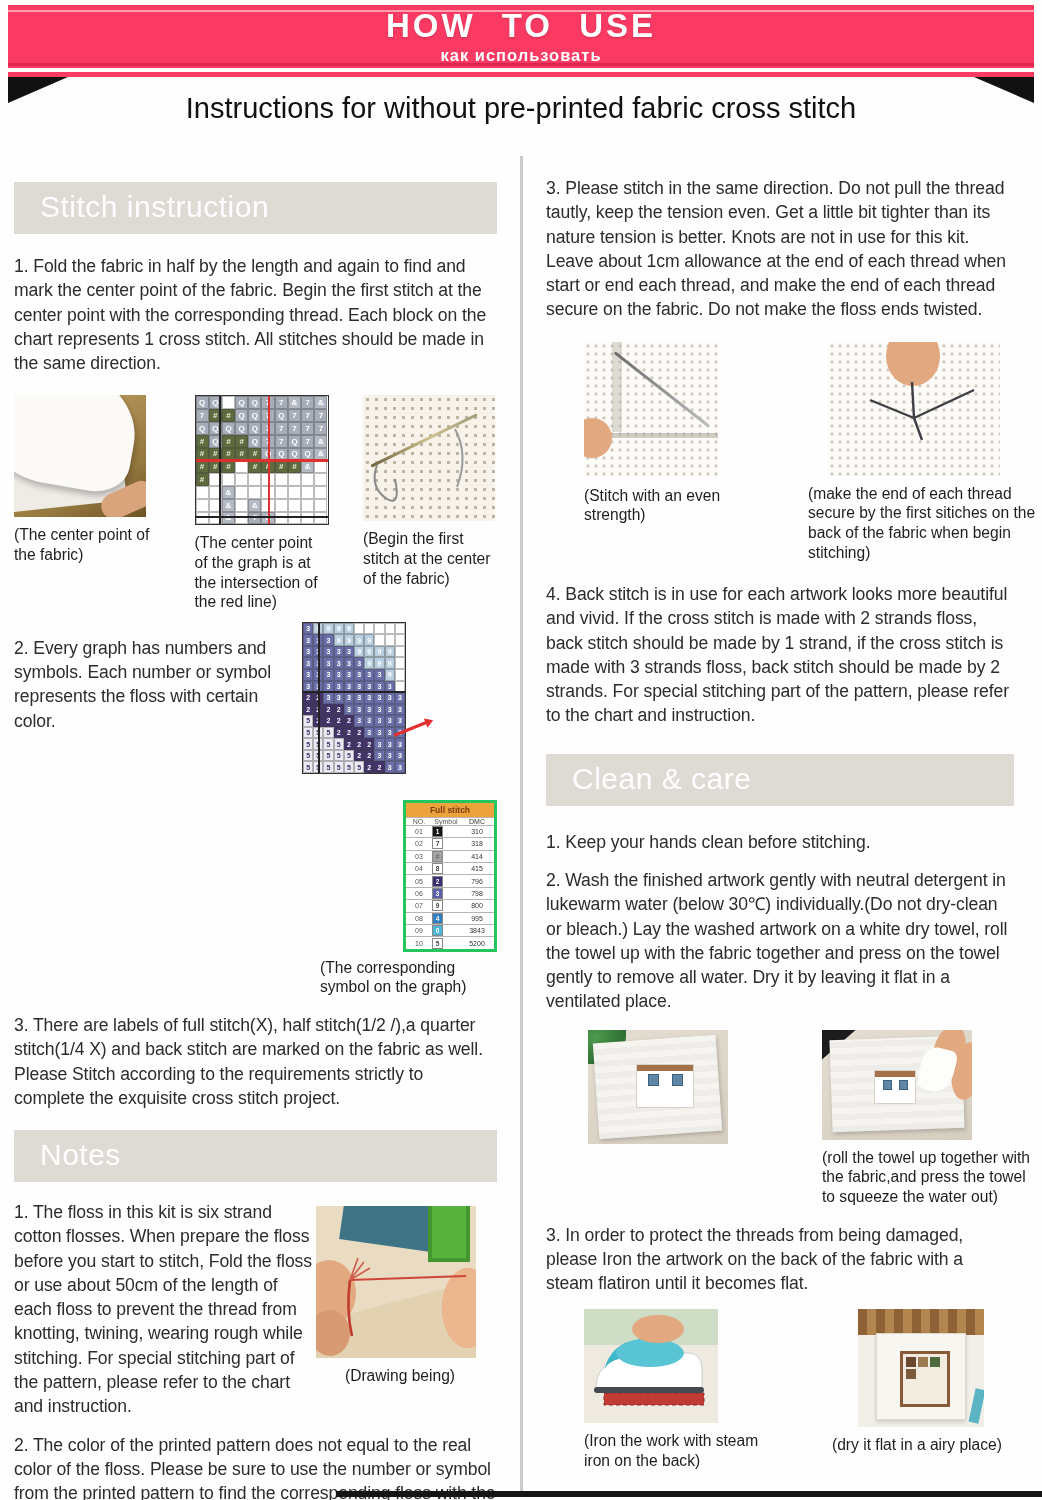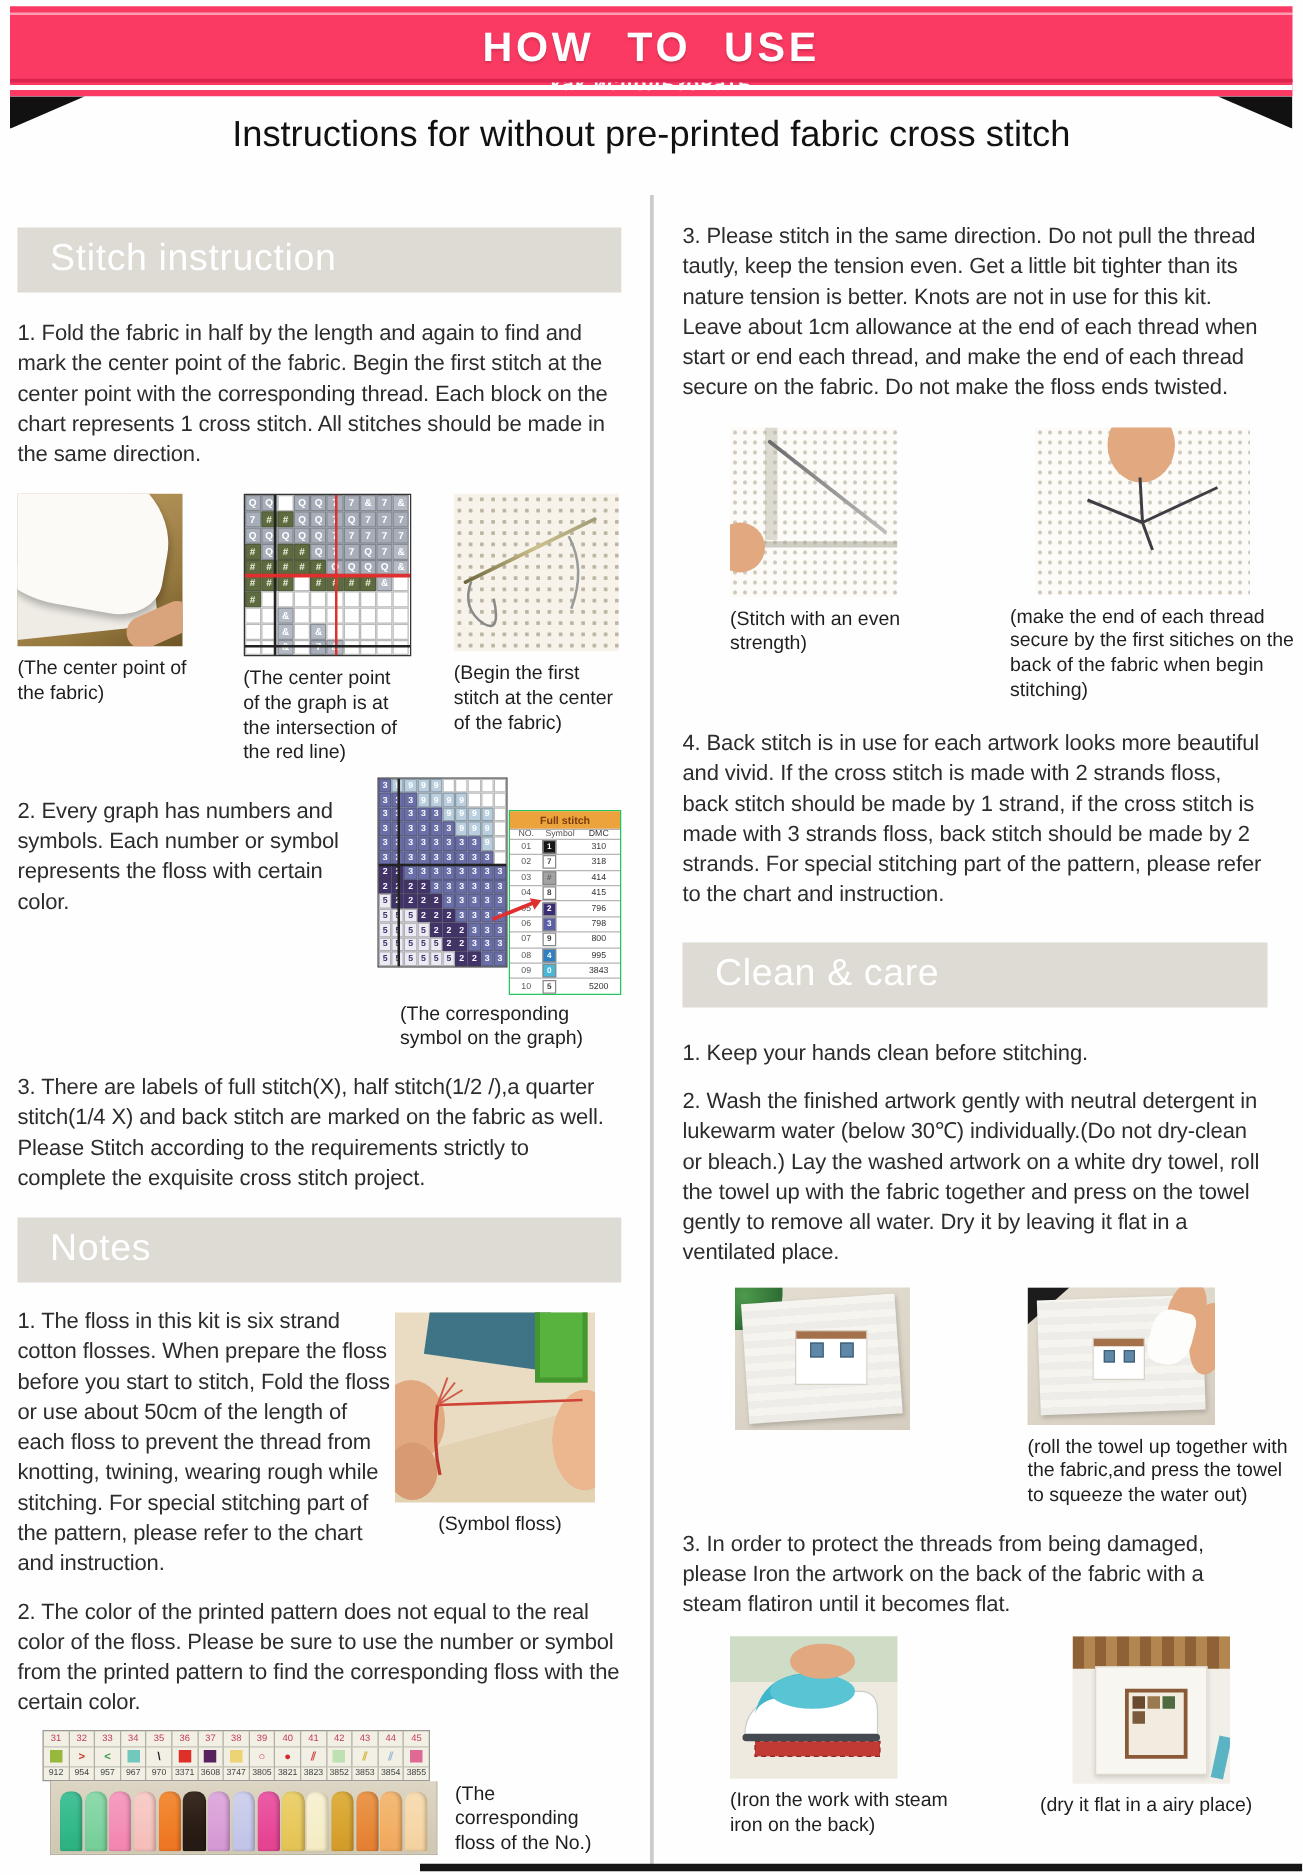--- a/index.html
+++ b/index.html
@@ -3,21 +3,21 @@
 <meta charset="utf-8">
 <style>
   html,body{margin:0;padding:0;background:#ffffff;}
   .page{position:relative;width:1042px;height:1500px;background:#fefefe;overflow:hidden;
         font-family:"Liberation Sans",sans-serif;color:#2c2c2c;}
   
   .banner{position:absolute;left:8px;right:8px;top:5px;height:72px;background:#fa3a62;text-align:center;}
   .banner .stripe-top{position:absolute;left:0;right:0;top:5px;height:2px;background:rgba(255,255,255,.5);}
   .banner .stripe-dark{position:absolute;left:0;right:0;bottom:11px;height:3px;background:#dd2450;}
   .banner .stripe-white{position:absolute;left:0;right:0;bottom:5px;height:4px;background:#ffffff;}
-  .banner-title{padding-top:14px;font-size:33px;font-weight:bold;color:#fff;letter-spacing:3px;word-spacing:14px;text-shadow:0 1px 2px rgba(0,0,0,.18);}
+  .banner-title{padding-top:2px;font-size:33px;font-weight:bold;color:#fff;letter-spacing:3px;word-spacing:14px;text-shadow:0 1px 2px rgba(0,0,0,.18);}
   .banner-sub{margin-top:1px;font-size:16.5px;font-weight:bold;color:#fff;letter-spacing:1px;}
   .ribbon-fold{position:absolute;top:77px;width:60px;height:26px;background:#111;}
   .ribbon-fold.left{left:8px;clip-path:polygon(0 0,100% 0,0 100%);}
   .ribbon-fold.right{right:8px;clip-path:polygon(0 0,100% 0,100% 100%);}
   .page-title{position:absolute;left:0;right:0;top:92px;text-align:center;font-size:29px;font-weight:normal;color:#111;}
   
   .divider{position:absolute;left:520px;top:156px;bottom:8px;width:3px;background:#cbcbcb;}
   .col{position:absolute;top:182px;}
   .col-left{left:14px;width:483px;}
   .col-right{left:546px;top:176px;width:468px;}
@@ -36,21 +36,21 @@
   
   .aida{background-color:#f7f3ea;background-image:radial-gradient(#bdb5a2 1.5px,transparent 1.9px);background-size:9px 9px;}
   .aida-w{background-color:#fcfbf8;background-image:radial-gradient(#cfcabd 1.4px,transparent 1.8px);background-size:8px 8px;}
   .needle{position:absolute;height:2.5px;background:linear-gradient(90deg,#6e653e,#cdc08a 55%,#a09a78);border-radius:2px;}
   .fingertip{position:absolute;background:#e2a87f;border-radius:50%;}
   
   .pgrid{position:relative;display:grid;background:#fff;border:1.5px solid #333;}
   .gcell{display:flex;align-items:center;justify-content:center;font-weight:bold;border:.5px solid rgba(60,60,60,.35);box-sizing:border-box;}
   .xline{position:absolute;z-index:3;}
   
-  .fstable{width:88px;border:1px solid #22c55e;background:#fff;font-family:"Liberation Sans",sans-serif;}
+  .fstable{width:88px;border:3px solid #22c55e;background:#fff;font-family:"Liberation Sans",sans-serif;}
   .fs-title{background:#eda33c;color:#7c3b10;font-size:8.5px;font-weight:bold;text-align:center;padding:2px 0;}
   .fs-head,.fs-row{display:flex;border-top:1px solid #b5b5b5;align-items:center;}
   .fs-head span,.fs-row span{display:block;text-align:center;}
   .fs-c1{width:26px;font-size:7px;color:#555;}
   .fs-c2{width:28px;font-size:7px;color:#555;}
   .fs-c3{flex:1;font-size:7px;color:#333;}
   .fs-sym{display:inline-block;width:9px;height:9px;line-height:9px;font-size:6.5px;font-weight:bold;border:.5px solid #888;}
   .fs-row{height:11.4px;}
   .arrow-red{position:absolute;height:3px;background:#e02f2f;transform-origin:left center;z-index:5;}
   .arrow-red:after{content:"";position:absolute;right:-6px;top:-3.5px;border-left:8px solid #e02f2f;border-top:5px solid transparent;border-bottom:5px solid transparent;}
@@ -470,21 +470,21 @@
           <div class="fingertip" style="left:-14px;top:54px;width:54px;height:66px;"></div>
           <div class="fingertip" style="left:-6px;bottom:2px;width:40px;height:46px;background:#d89a72;"></div>
           <div class="fingertip" style="right:-18px;top:62px;width:52px;height:80px;background:#ecb astray;"></div>
           <div class="fingertip" style="right:-18px;top:62px;width:52px;height:80px;background:#ecb68e;"></div>
           <svg class="thread-svg" width="160" height="152">
               <path d="M34 74 L150 70" stroke="#d04438" stroke-width="2.2" fill="none"></path>
               <path d="M34 74 q-4 30 2 56" stroke="#c03a30" stroke-width="2.6" fill="none"></path>
               <path d="M34 74 l14 -18 m-14 18 l8 -22 m-8 22 l20 -12" stroke="#d05a4a" stroke-width="1.6" fill="none"></path>
             </svg>
         </div>
-        <div class="cap" style="text-align:center;">(Symbol floss)</div>
+        <div class="cap" style="text-align:center;">(Drawing being)</div>
       </div>
     </div>
 
     <p class="body" style="margin-top:14px;margin-bottom:10px;">2. The color of the printed pattern does not equal to the real color of the floss. Please be sure to use the number or symbol from the printed pattern to find the corresponding floss with the certain color.</p>
 
     <div class="figrow">
       <div style="margin-left:20px;">
         <div class="fc-table">
             <div class="fc-col">
               <div class="fc-num">31</div>

